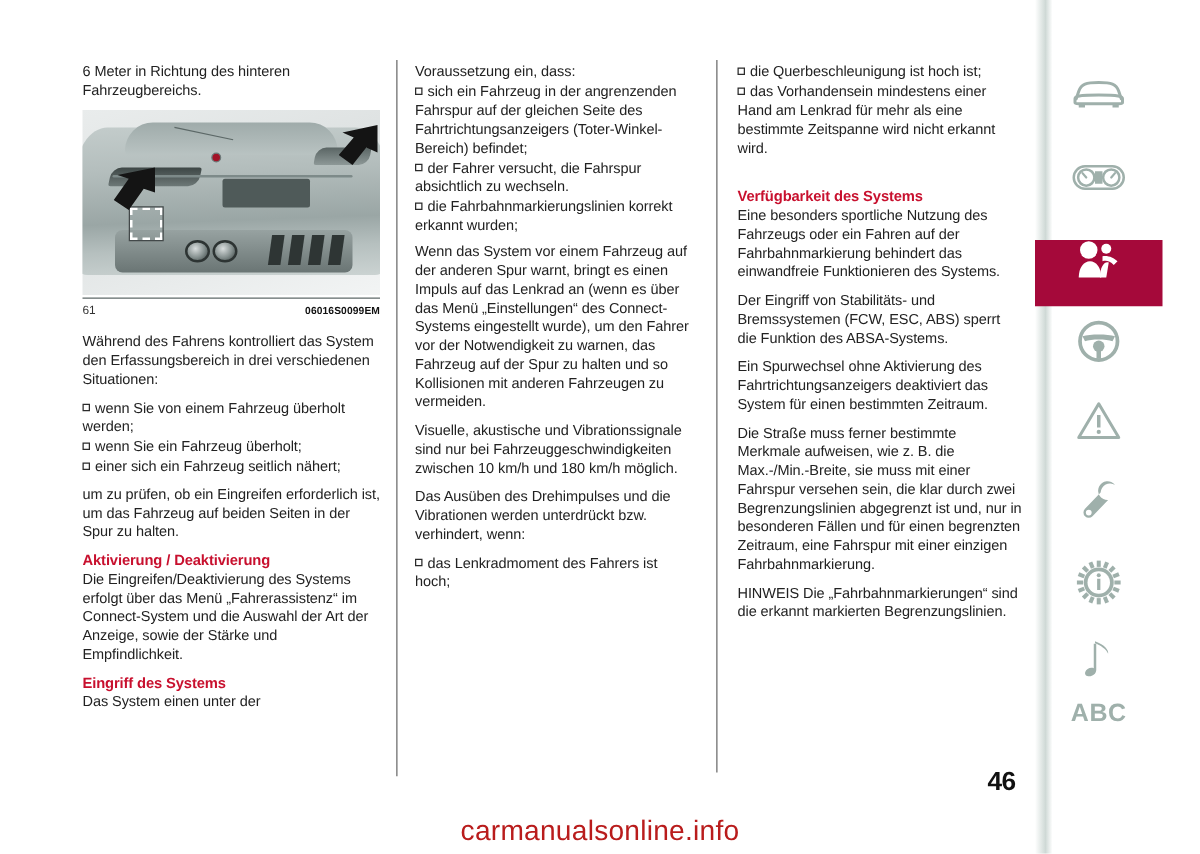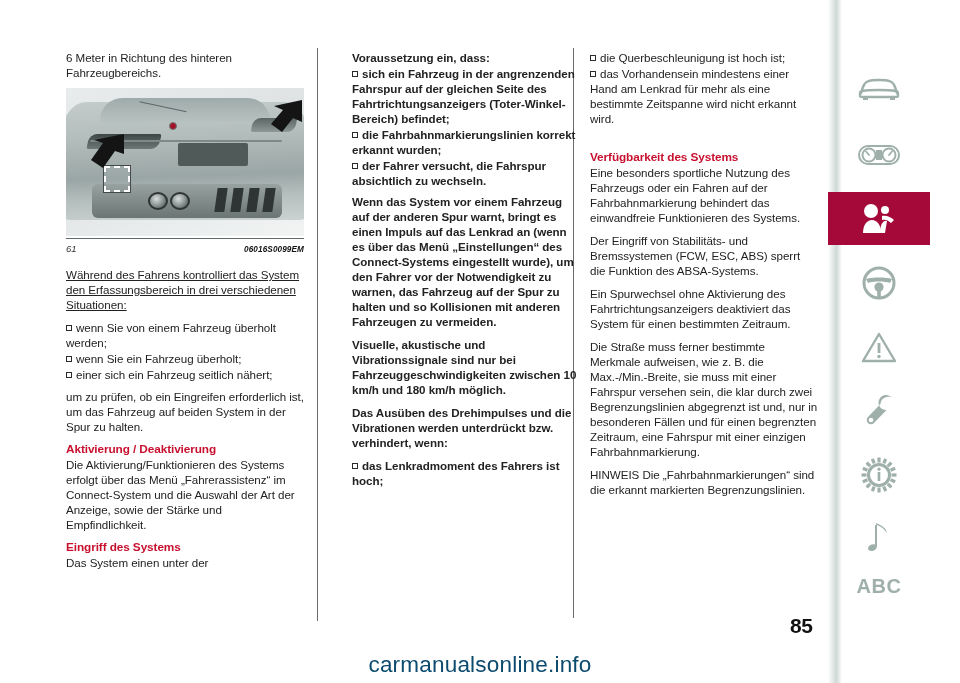--- a/index.html
+++ b/index.html
@@ -19,21 +19,21 @@
   
   .col {
     position: absolute;
     top: 50px;
     font-size: 11.6px;
     line-height: 15.0px;
     color: #222222;
     letter-spacing: -0.05px;
   }
   #col1 { left: 66px;  width: 238px; }
-  #col2 { left: 352px; width: 225px; font-weight: bold; }
+  #col2 { left: 332px; width: 225px; }
   #col3 { left: 590px; width: 228px; }
 
   .divider {
     position: absolute;
     top: 48px;
     width: 1px;
     background: #6b6b6b;
   }
   #div1 { left: 317px; height: 573px; }
   #div2 { left: 573px; height: 570px; }
@@ -56,21 +56,20 @@
     color: #c8102e;
     letter-spacing: -0.1px;
   }
   .afterhead { margin-top: 0; }
 
   
   #figure {
     position: relative;
     margin: 6px 0 0 0;
     width: 238px;
-    font-style: italic;
   }
   #photo {
     position: relative;
     width: 238px; height: 148px;
     background: linear-gradient(160deg,#e9ecec 0%,#dfe3e3 40%,#f2f4f4 100%);
     overflow: hidden;
   }
   
   .car-body {
     position: absolute;
@@ -187,21 +186,21 @@
     position: absolute;
     left: 0; top: 0;
     width: 14px; height: 683px;
     background: linear-gradient(90deg,#ffffff 0%, #e3e9e7 35%, #cfd9d6 60%, #ffffff 100%);
   }
   .sb-item {
     position: absolute;
     left: 0;
     width: 102px; height: 53px;
     display: flex;
-    align-items: center;
+    align-items: flex-start;
     justify-content: center;
   }
   .sb-item.active { background: #a5093a; }
   .sb-item svg { display: block; }
   .sb-abc {
     font-size: 20px; font-weight: bold;
     color: #9fb0ab; letter-spacing: 0.5px;
   }
 
   #pagenum {
@@ -210,21 +209,21 @@
     font-size: 21px; font-weight: bold;
     color: #111111;
     letter-spacing: -0.4px;
   }
   #watermark {
     position: absolute;
     left: 0; top: 652px;
     width: 960px;
     text-align: center;
     font-size: 22.5px;
-    color: #0c4a6e;
+    color: #b91c1c;
     letter-spacing: 0.2px;
   }
 </style>
 </head>
 <body>
 
 <div id="page">
 
   <div class="divider" id="div1"></div>
   <div class="divider" id="div2"></div>
@@ -262,41 +261,41 @@
             <polygon points="40,4 40,26 31,22 20,36 9,28 21,14 12,10" fill="#141414"></polygon>
           </svg>
         </div>
       </div>
       <div id="figcap">
         <span class="capnum">61</span>
         <span class="capcode">06016S0099EM</span>
       </div>
     </div>
 
-    <p class="para" style="margin-top:10px;text-decoration:underline;">Während des Fahrens kontrolliert das System den Erfassungsbereich in drei verschiedenen Situationen:</p>
+    <p class="para" style="margin-top:10px;">Während des Fahrens kontrolliert das System den Erfassungsbereich in drei verschiedenen Situationen:</p>
 
     <p class="bullet"><span class="sq"></span><span>wenn Sie von einem Fahrzeug überholt werden;</span></p>
     <p class="bullet"><span class="sq"></span><span>wenn Sie ein Fahrzeug überholt;</span></p>
     <p class="bullet"><span class="sq"></span><span>einer sich ein Fahrzeug seitlich nähert;</span></p>
 
-    <p class="para" style="margin-top:7px;">um zu prüfen, ob ein Eingreifen erforderlich ist, um das Fahrzeug auf beiden System in der Spur zu halten.</p>
+    <p class="para" style="margin-top:7px;">um zu prüfen, ob ein Eingreifen erforderlich ist, um das Fahrzeug auf beiden Seiten in der Spur zu halten.</p>
 
     <h3 class="redhead">Aktivierung / Deaktivierung</h3>
-    <p class="para afterhead">Die Aktivierung/Funktionieren des Systems erfolgt über das Menü „Fahrerassistenz“ im Connect-System und die Auswahl der Art der Anzeige, sowie der Stärke und Empfindlichkeit.</p>
+    <p class="para afterhead">Die Eingreifen/Deaktivierung des Systems erfolgt über das Menü „Fahrerassistenz“ im Connect-System und die Auswahl der Art der Anzeige, sowie der Stärke und Empfindlichkeit.</p>
 
     <h3 class="redhead">Eingriff des Systems</h3>
     <p class="para afterhead">Das System einen unter der</p>
   </div>
 
   <div class="col" id="col2">
     <p class="tight">Voraussetzung ein, dass:</p>
 
     <p class="bullet"><span class="sq"></span><span>sich ein Fahrzeug in der angrenzenden Fahrspur auf der gleichen Seite des Fahrtrichtungsanzeigers (Toter-Winkel-Bereich) befindet;</span></p>
+    <p class="bullet"><span class="sq"></span><span>der Fahrer versucht, die Fahrspur absichtlich zu wechseln.</span></p>
     <p class="bullet"><span class="sq"></span><span>die Fahrbahnmarkierungslinien korrekt erkannt wurden;</span></p>
-    <p class="bullet"><span class="sq"></span><span>der Fahrer versucht, die Fahrspur absichtlich zu wechseln.</span></p>
 
     <p class="para" style="margin-top:6px;">Wenn das System vor einem Fahrzeug auf der anderen Spur warnt, bringt es einen Impuls auf das Lenkrad an (wenn es über das Menü „Einstellungen“ des Connect-Systems eingestellt wurde), um den Fahrer vor der Notwendigkeit zu warnen, das Fahrzeug auf der Spur zu halten und so Kollisionen mit anderen Fahrzeugen zu vermeiden.</p>
     <p class="para">Visuelle, akustische und Vibrationssignale sind nur bei Fahrzeuggeschwindigkeiten zwischen 10 km/h und 180 km/h möglich.</p>
     <p class="para">Das Ausüben des Drehimpulses und die Vibrationen werden unterdrückt bzw. verhindert, wenn:</p>
 
     <p class="bullet"><span class="sq"></span><span>das Lenkradmoment des Fahrers ist hoch;</span></p>
   </div>
 
   <div class="col" id="col3">
     <p class="bullet"><span class="sq"></span><span>die Querbeschleunigung ist hoch ist;</span></p>
@@ -418,16 +417,16 @@
           <path d="M11 2.5 C15 4 20 7 21.5 11 C22 8 19 4 11 1 Z" fill="#9fb0ab"></path>
         </svg>
       </span>
     </div>
 
     <div class="sb-item" style="top:560px;">
       <span class="sb-abc">ABC</span>
     </div>
   </div>
 
-  <div id="pagenum">85</div>
+  <div id="pagenum">46</div>
   <div id="watermark">carmanualsonline.info</div>
 
 </div>
 
 </body></html>

